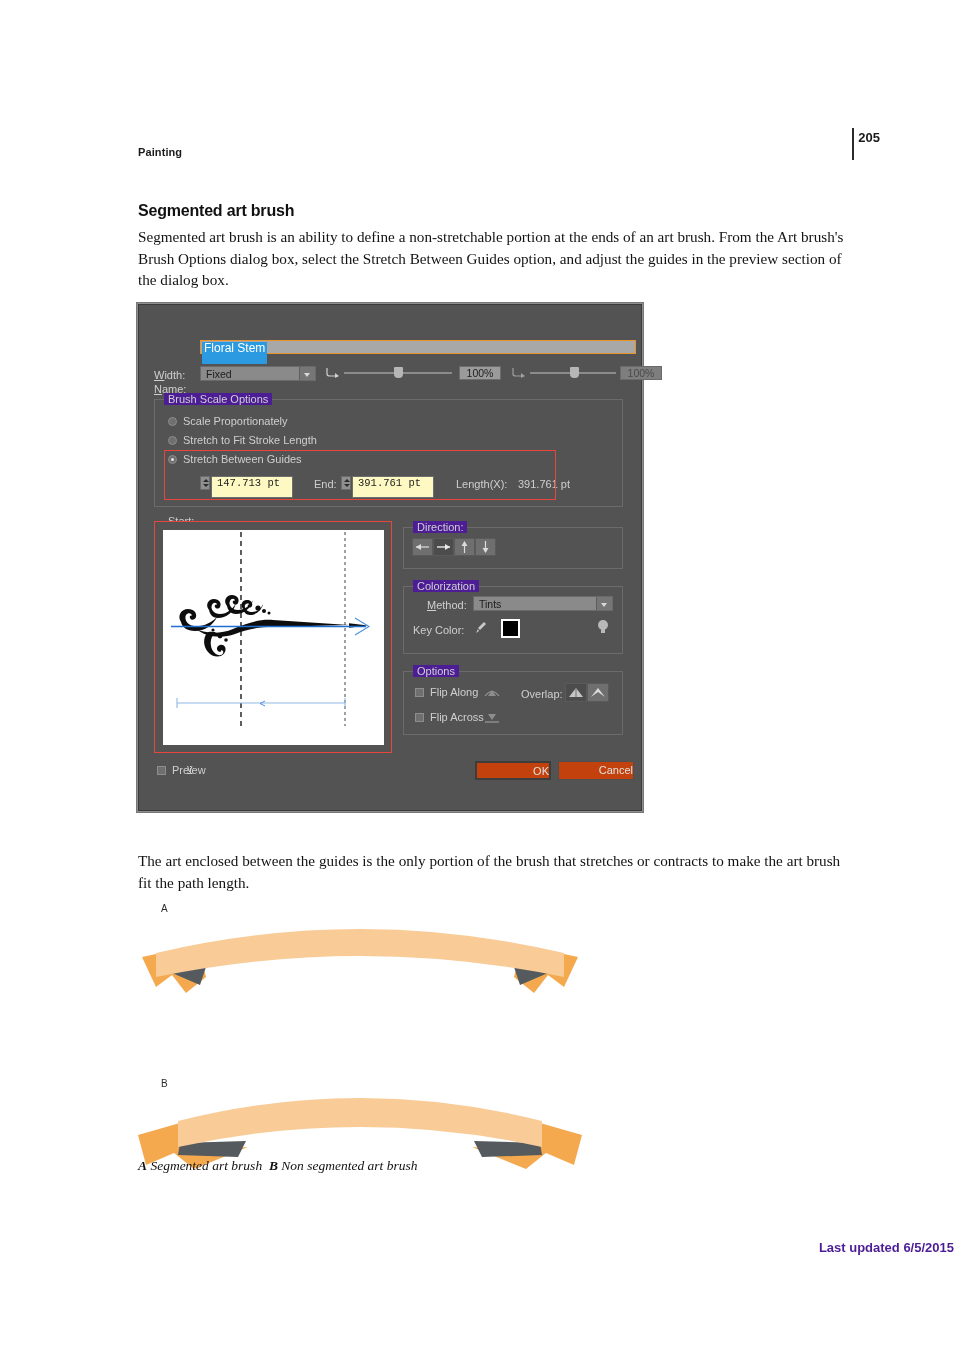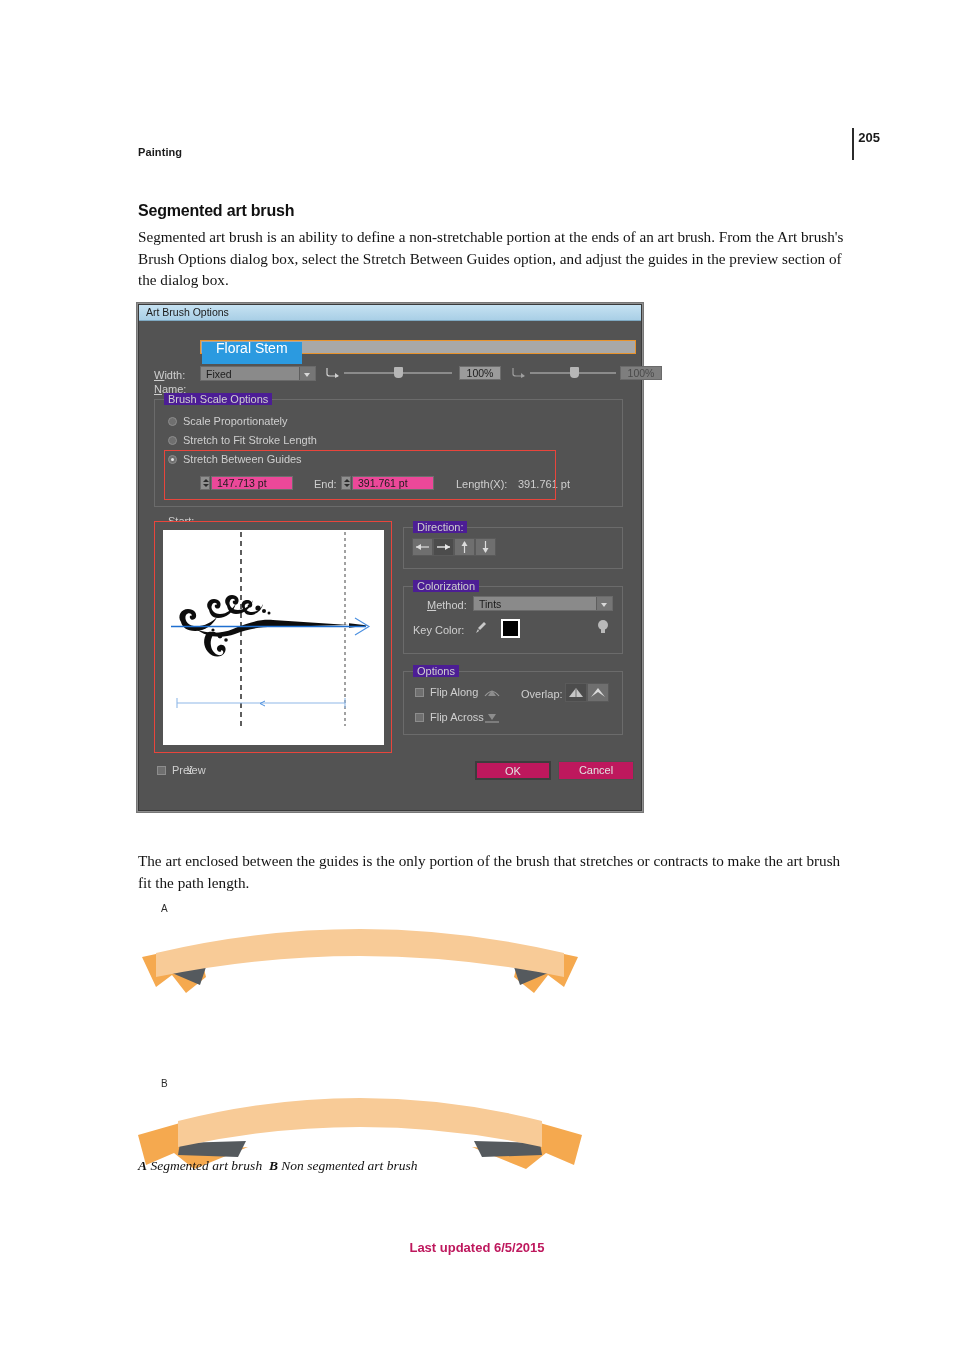--- a/index.html
+++ b/index.html
@@ -59,21 +59,21 @@
 
   
   .row-name{position:absolute;left:15px;top:35px;}
   .name-label{position:absolute;left:0;top:3px;margin-top:40px;}
   .name-field{
     position:absolute;left:46px;top:0;width:436px;height:14px;
     background:#a8a8a8;border:1px solid #e8932c;box-sizing:border-box;
   }
   .name-sel{
     position:absolute;left:1px;top:1px;height:22px;
-    background:#2b9ae0;color:#ffffff;font-size:14px;padding:0 14px;line-height:12px;
+    background:#2b9ae0;color:#ffffff;font-size:12px;padding:0 2px;line-height:12px;
   }
 
   
   .row-width{position:absolute;left:15px;top:61px;}
   .width-label{position:absolute;left:0;top:3px;}
   .dropdown{
     position:absolute;background:#8a8a8a;border:1px solid #6a6a6a;
     box-sizing:border-box;height:15px;
   }
   .dropdown .dd-text{position:absolute;left:5px;top:1px;font-size:10.5px;color:#1d1d1d;}
@@ -122,79 +122,76 @@
 
   .hl-red{position:absolute;border:1px solid #e8453c;pointer-events:none;}
 
   .spin{
     position:absolute;width:10px;height:14px;background:#8f8f8f;border:1px solid #6b6b6b;box-sizing:border-box;
   }
   .spin:before,.spin:after{content:"";position:absolute;left:2px;border-left:3px solid transparent;border-right:3px solid transparent;}
   .spin:before{top:2px;border-bottom:3px solid #2b2b2b;}
   .spin:after{bottom:2px;border-top:3px solid #2b2b2b;}
   .numfield{
-    position:absolute;height:14px;background:#ec4899;border:1px solid #6d6d6d;
-    box-sizing:border-box;font-size:10.5px;color:#1d1d1d;line-height:12px;padding-left:5px;
+    position:absolute;height:22px;background:#fef9c3;border:1px solid #6d6d6d;
+    box-sizing:border-box;font-size:10.5px;color:#1d1d1d;line-height:12px;padding-left:5px;font-family:Liberation Mono, monospace;
   }
 
   
   .preview-wrap{position:absolute;left:15px;top:216px;width:238px;height:232px;background:#535353;border:1px solid #e8453c;box-sizing:border-box;}
   .preview{position:absolute;left:8px;top:8px;width:221px;height:215px;background:#ffffff;}
 
   
   .seg-btns{position:absolute;display:flex;}
   .seg-btns .sb{
     width:21px;height:18px;background:#6f6f6f;border:1px solid #5a5a5a;
     box-sizing:border-box;position:relative;
   }
   .seg-btns .sb.on{background:#4c4c4c;}
 
   .colorchip{position:absolute;width:19px;height:19px;background:#000;border:2px solid #fff;box-sizing:border-box;}
 
   
   .btn{
-    position:absolute;height:19px;background:#be185d;border:1px solid #4f4f4f;
-    box-sizing:border-box;color:#e2e2e2;font-size:11px;text-align:center;line-height:17px;
+    position:absolute;height:19px;background:#c2410c;border:1px solid #4f4f4f;
+    box-sizing:border-box;color:#e2e2e2;font-size:11px;text-align:right;line-height:17px;
   }
   .btn.primary{border:2px solid #3d3d3d;}
 
   
   .fig-label{
     position:absolute;font-family:"Liberation Sans",sans-serif;
     font-size:10px;color:#2b2b2b;
   }
   .caption{
     position:absolute;left:138px;top:1158px;
     font-family:"Liberation Serif",serif;font-size:13.5px;font-style:italic;color:#111;
   }
   .caption b{font-weight:bold;}
 
   .footer{
-    position:absolute;left:0;right:0;top:1240px;text-align:center;
-    font-family:"Liberation Sans",sans-serif;font-size:13px;font-weight:bold;color:#be185d;
+    position:absolute;left:0;right:0;top:1240px;text-align:right;
+    font-family:"Liberation Sans",sans-serif;font-size:13px;font-weight:bold;color:#4c1d95;
   }
 </style>
 </head>
 <body>
 
 <div class="pg-header">
   <div class="pg-crumb">Painting</div>
   <div class="pg-rule"></div>
   <div class="pg-num">205</div>
 </div>
 
 <div class="h-sec">Segmented art brush</div>
 <div class="para para-intro">Segmented art brush is an ability to define a non-stretchable portion at the ends of an art brush. From the Art brush's Brush Options dialog box, select the Stretch Between Guides option, and adjust the guides in the preview section of the dialog box.</div>
 
 <div class="dlg-outline"></div>
 <div class="dlg">
 
-  <div class="titlebar">
-    <span>Art Brush Options</span>
-  </div>
 
   <div class="row-name">
     <div class="name-label lbl"><span class="u">N</span>ame:</div>
     <div class="name-field">
       <div class="name-sel">Floral Stem</div>
     </div>
   </div>
 
   <div class="row-width">
     <div class="width-label lbl"><span class="u">W</span>idth:</div>

